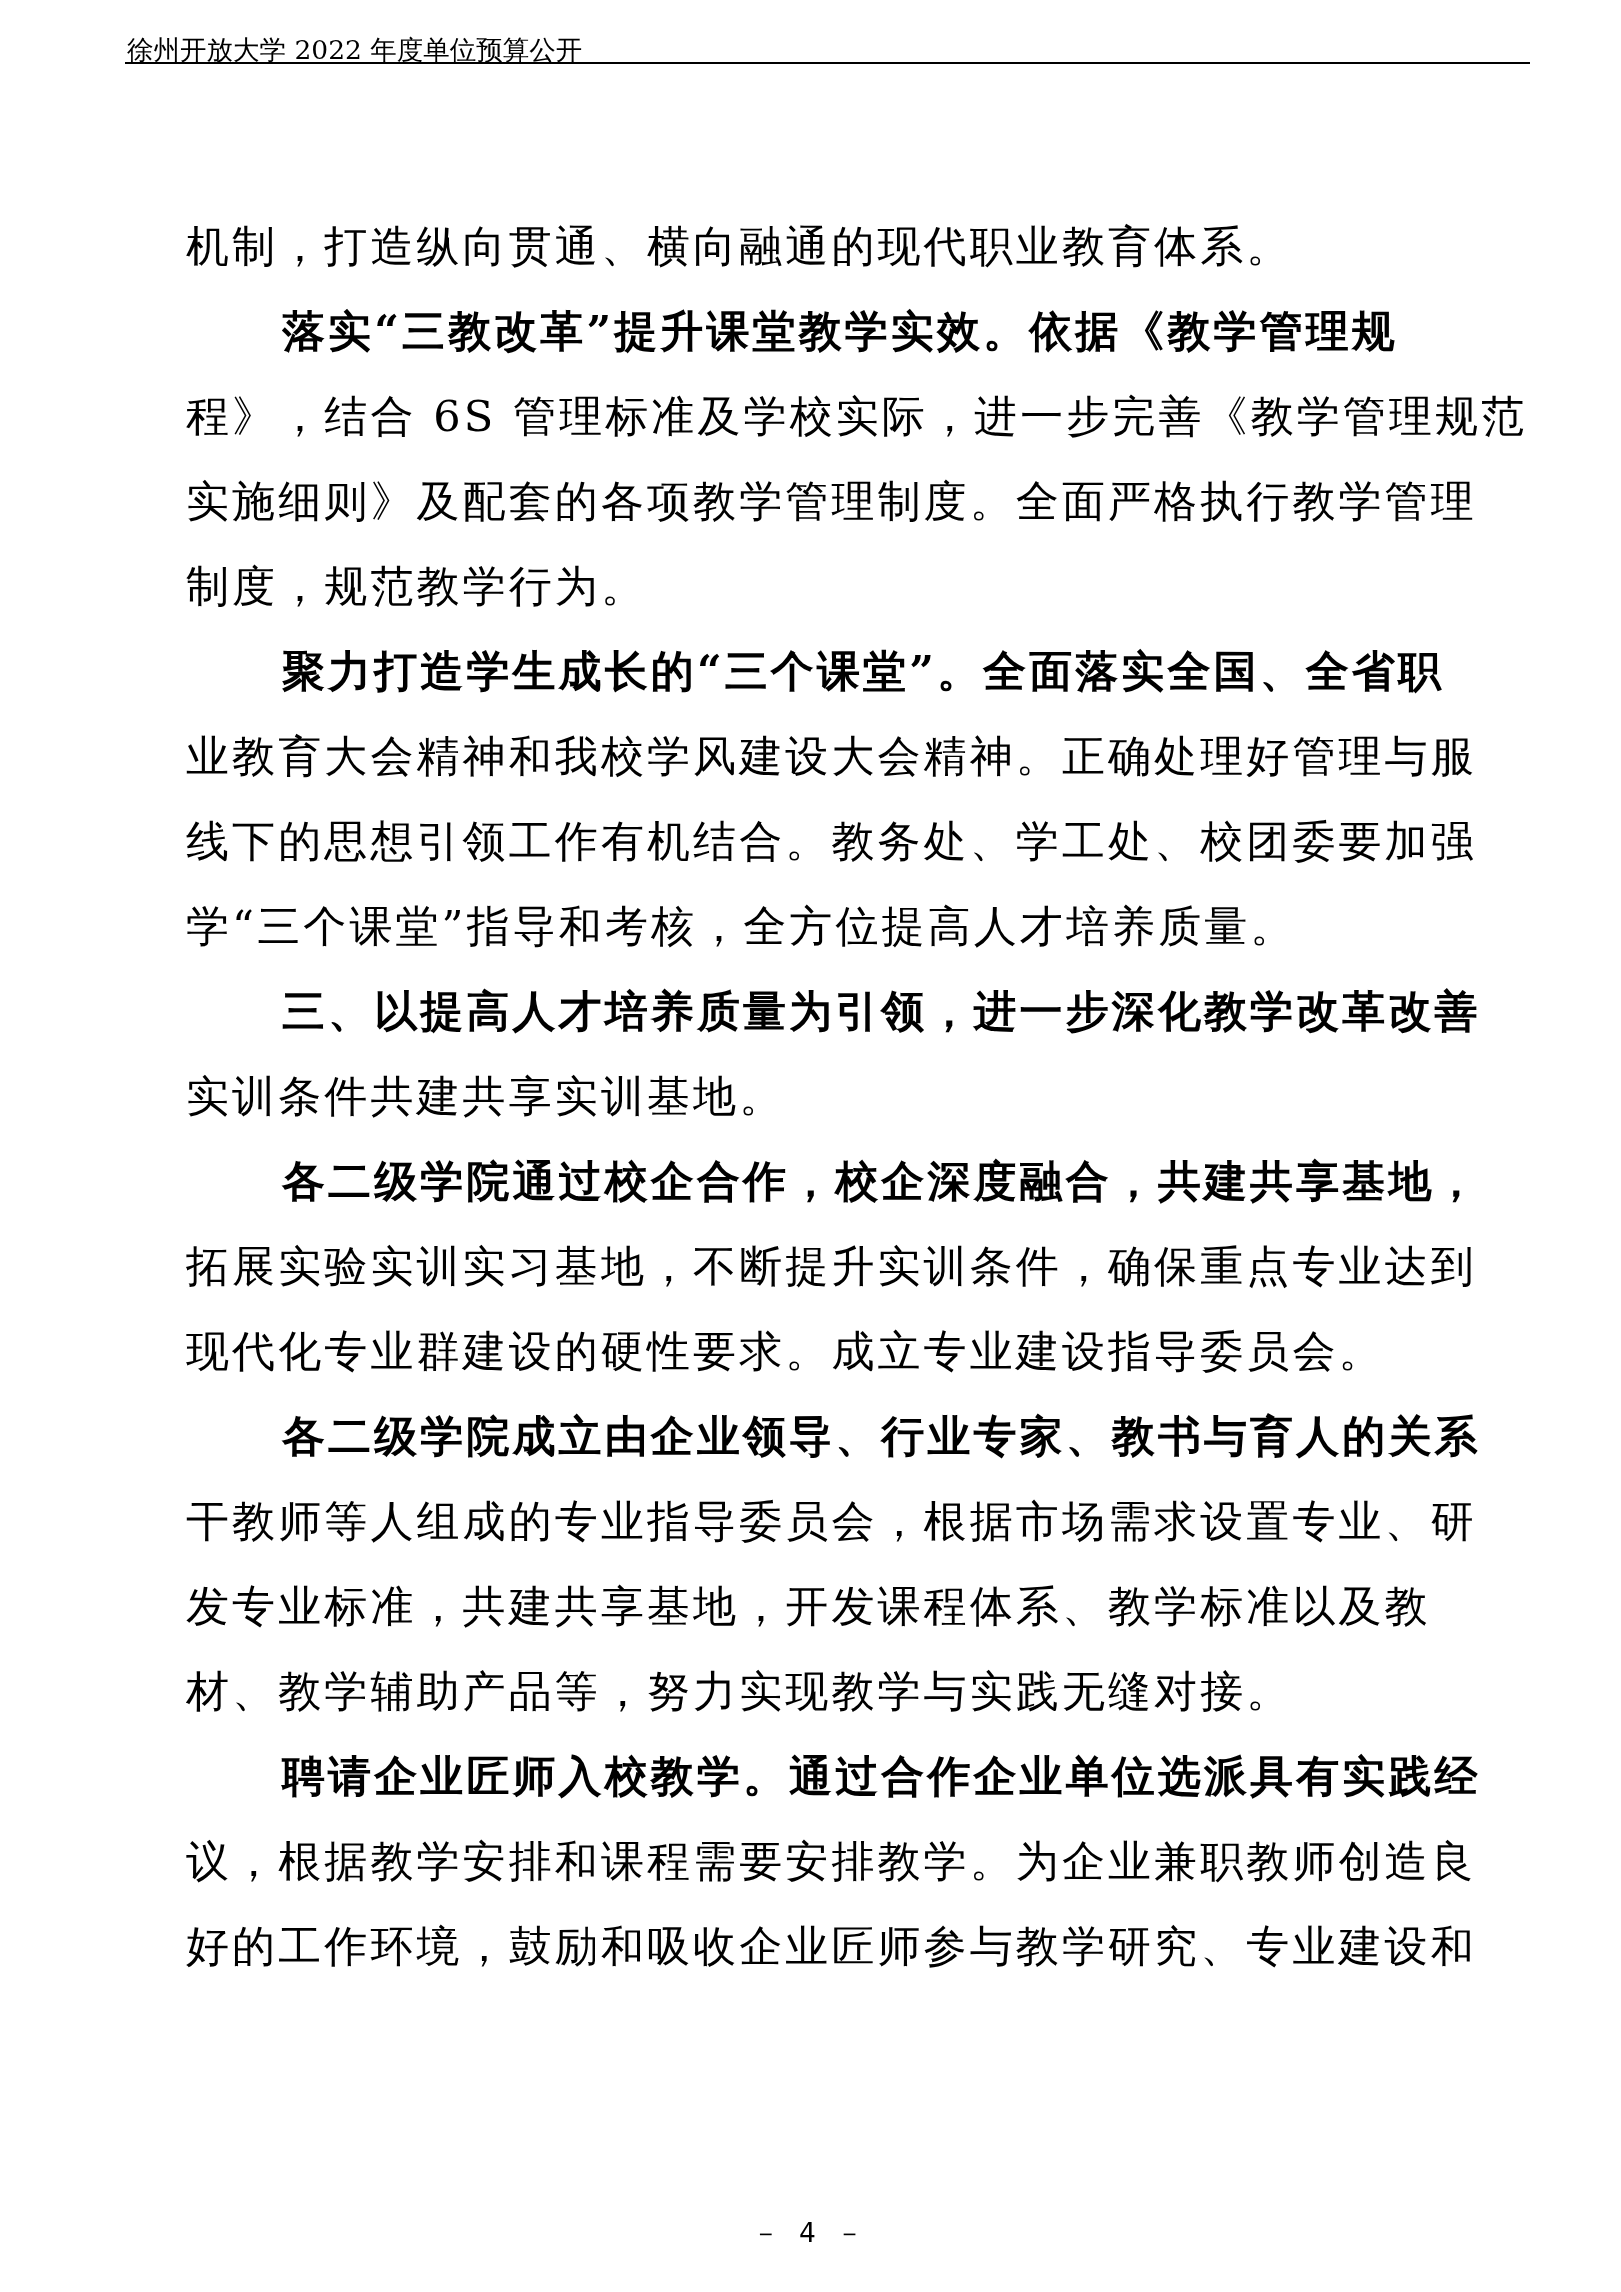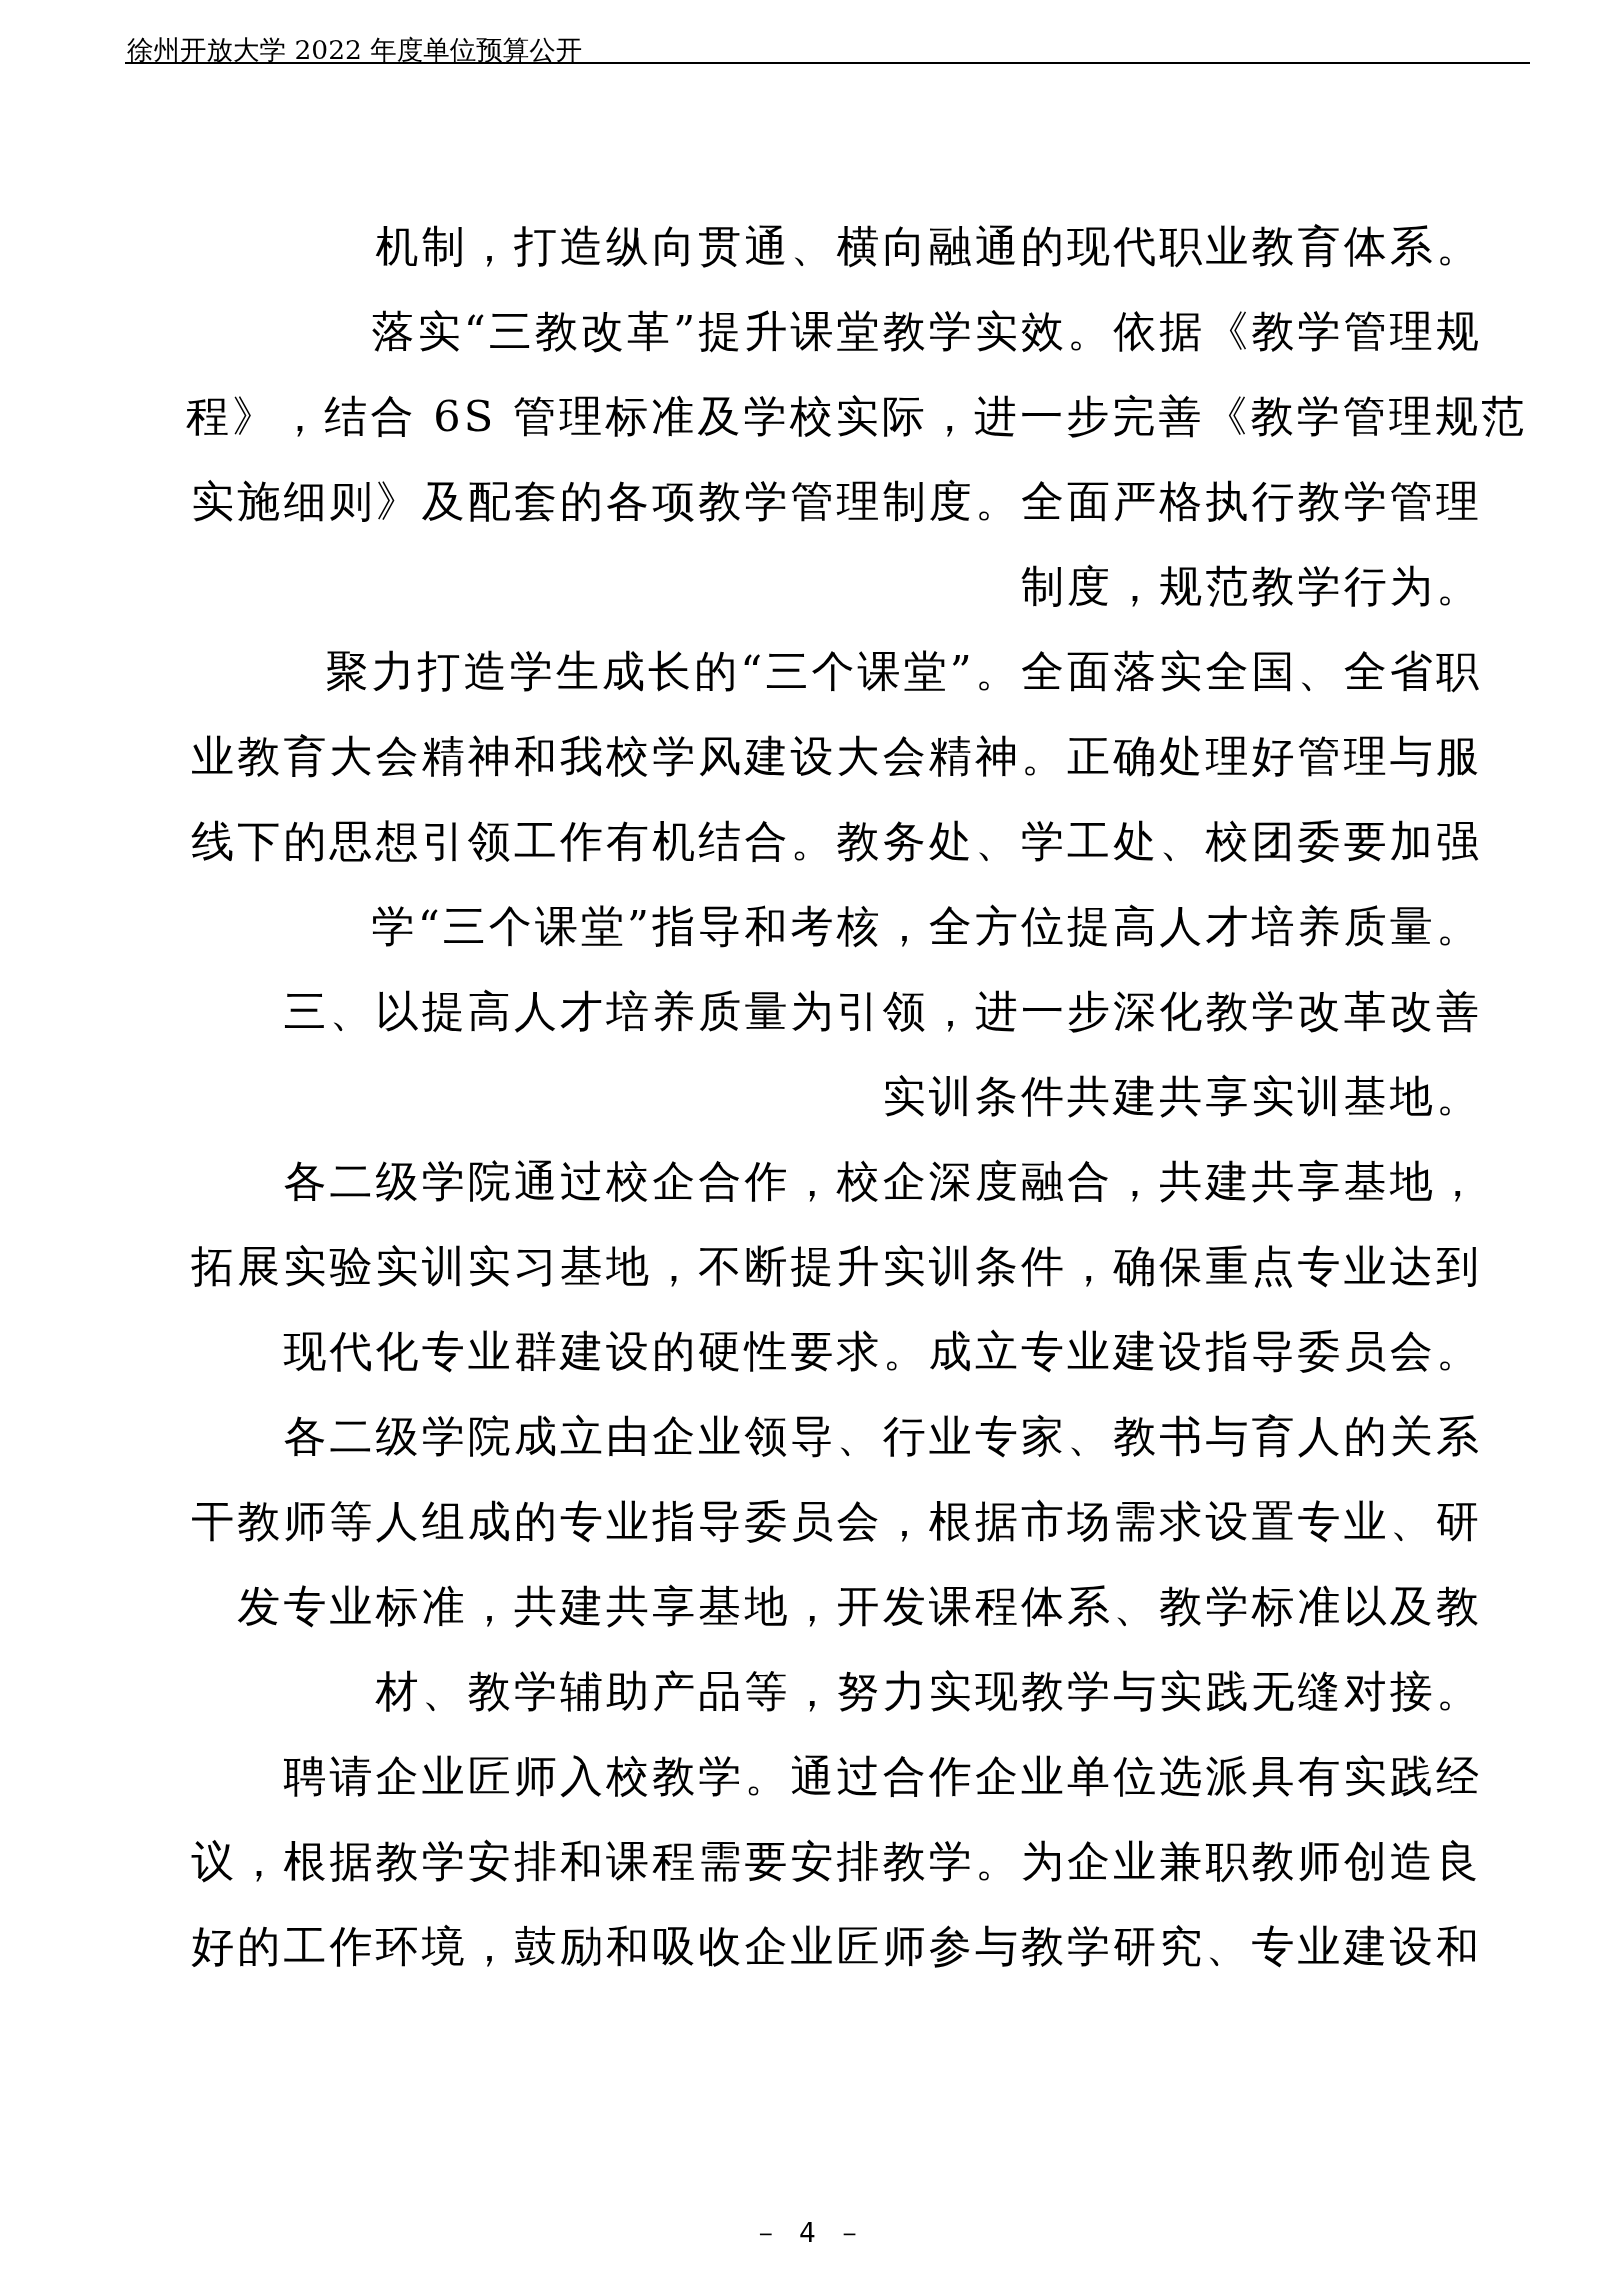--- a/index.html
+++ b/index.html
@@ -32,32 +32,32 @@
       top: 62px;
       width: 1405px;
       height: 2px;
       background: #000;
     }
     .body-text {
       position: absolute;
       left: 186px;
       top: 212px;
       width: 1296px;
-      text-align: right;
     }
     .line {
       height: 85px;
       line-height: 69px;
       font-size: 43px;
       white-space: nowrap;
       letter-spacing: 3.1px;
       overflow: visible;
     }
     .line.indent {
       padding-left: 96px;
+      font-weight: bold;
     }
     .page-number {
       position: absolute;
       left: 0;
       width: 1621px;
       top: 2217px;
       text-align: center;
       font-family: "DejaVu Sans", "Liberation Sans", sans-serif;
       font-size: 26.5px;
       line-height: 31px;

